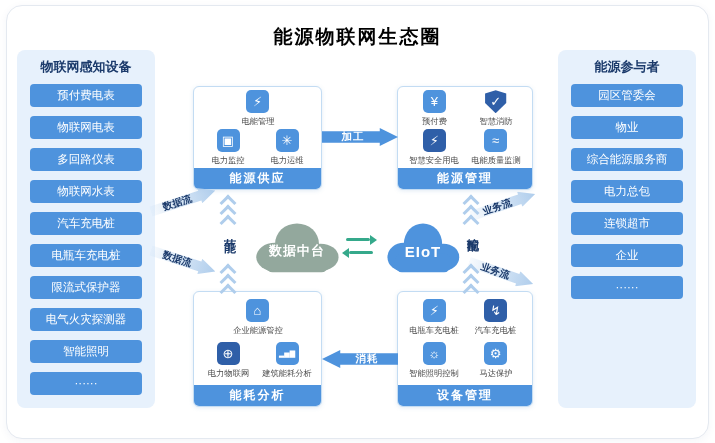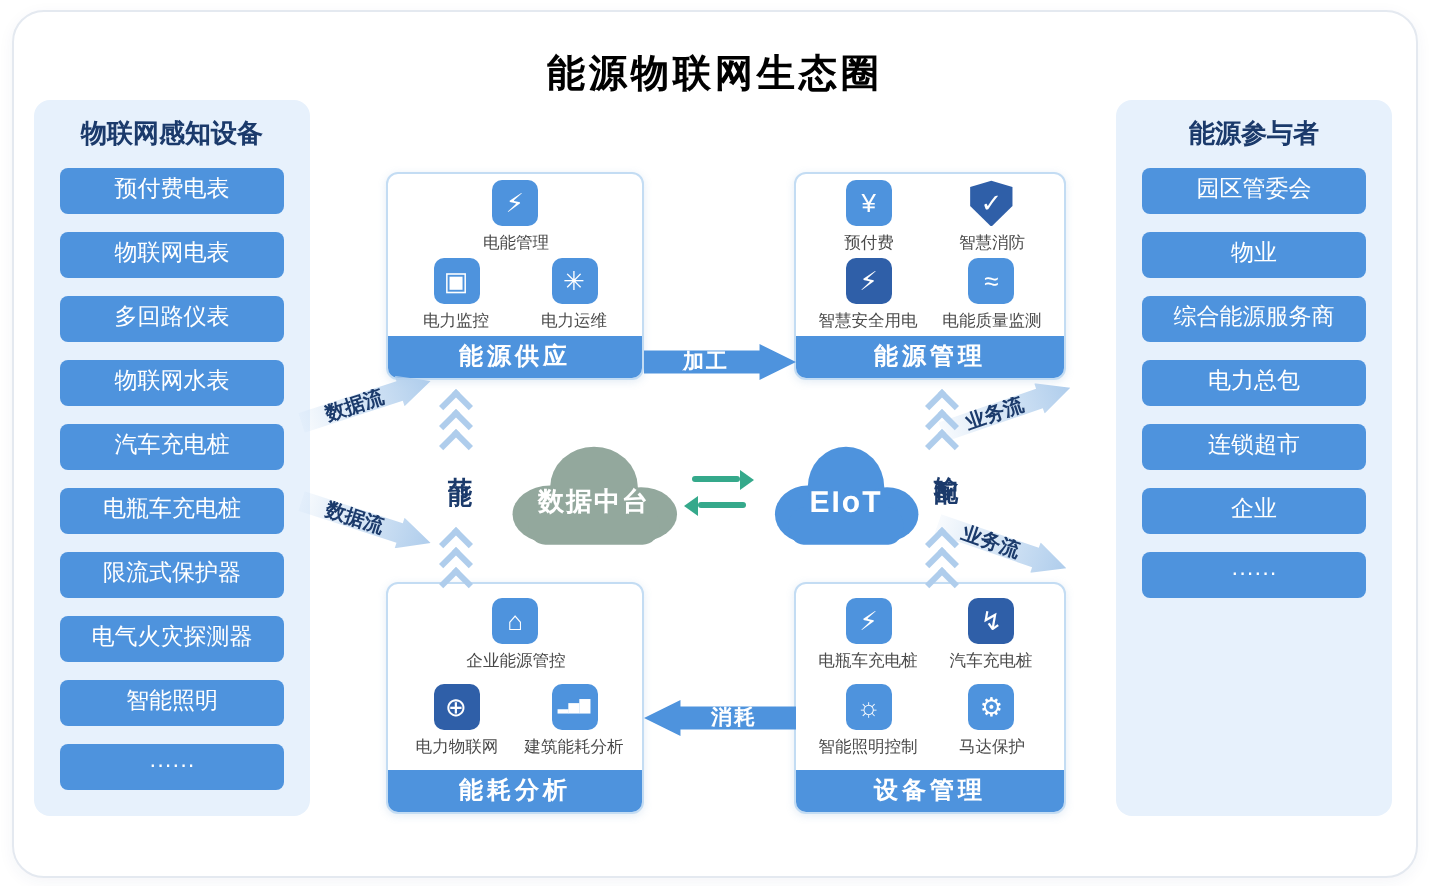--- a/index.html
+++ b/index.html
@@ -45,21 +45,21 @@
   
   .xa{position:absolute;height:3px;width:24px;background:#35A98B;border-radius:2px;}
   .xa.r::after{content:"";position:absolute;left:100%;top:50%;transform:translateY(-50%);
                border-left:7px solid #35A98B;border-top:5px solid transparent;border-bottom:5px solid transparent;}
   .xa.l::before{content:"";position:absolute;right:100%;top:50%;transform:translateY(-50%);
                border-right:7px solid #35A98B;border-top:5px solid transparent;border-bottom:5px solid transparent;}
   
   .barrow{position:absolute;display:flex;align-items:center;justify-content:center;
           font-weight:bold;box-sizing:border-box;white-space:nowrap;}
   .solid{width:76px;height:18px;background:#4E93DD;color:#fff;font-size:10.5px;letter-spacing:1px;}
-  .head-right{clip-path:polygon(0 18%,76% 18%,76% 0,100% 50%,76% 100%,76% 82%,0 82%);padding-right:14px;margin-top:44px;}
+  .head-right{clip-path:polygon(0 18%,76% 18%,76% 0,100% 50%,76% 100%,76% 82%,0 82%);padding-right:14px;}
   .head-left{clip-path:polygon(100% 18%,24% 18%,24% 0,0 50%,24% 100%,24% 82%,100% 82%);padding-left:14px;text-align:right;}
   .soft{width:68px;height:16px;background:linear-gradient(90deg,rgba(197,219,243,.12),#AFCDEC);
         color:#1B3A6B;font-size:10px;clip-path:polygon(0 18%,76% 18%,76% 0,100% 50%,76% 100%,76% 82%,0 82%);
         padding-right:12px;}
   
   .vlabel{position:absolute;writing-mode:vertical-rl;font-size:12px;font-weight:bold;color:#1B3A6B;letter-spacing:3px;}
   .chevs{position:absolute;display:flex;flex-direction:column;align-items:center;}
   .chev{width:9px;height:9px;border-top:3px solid #AFCDEC;border-left:3px solid #AFCDEC;
         transform:rotate(45deg);margin-bottom:-2px;}
 </style>

